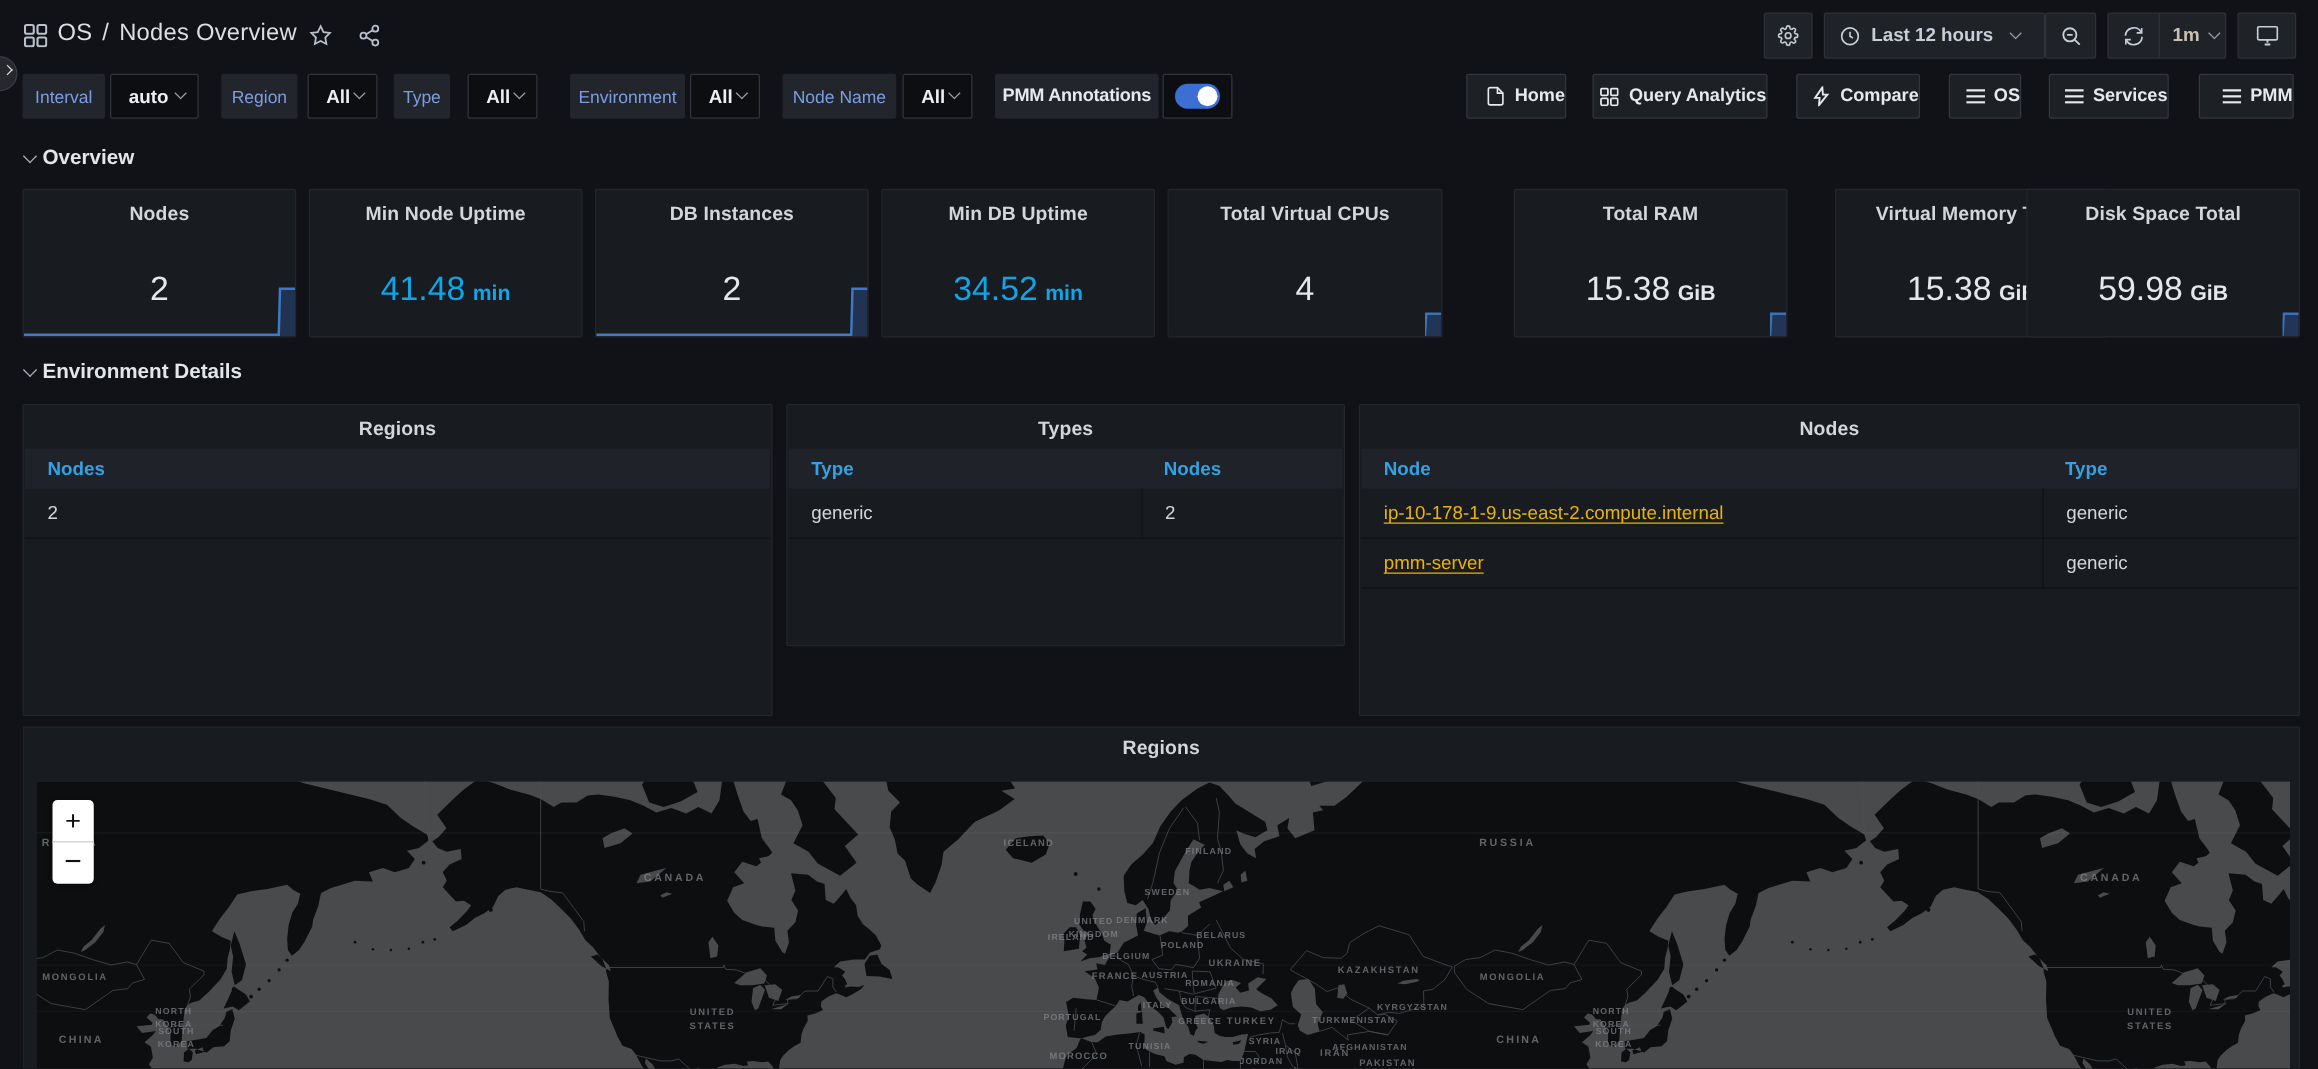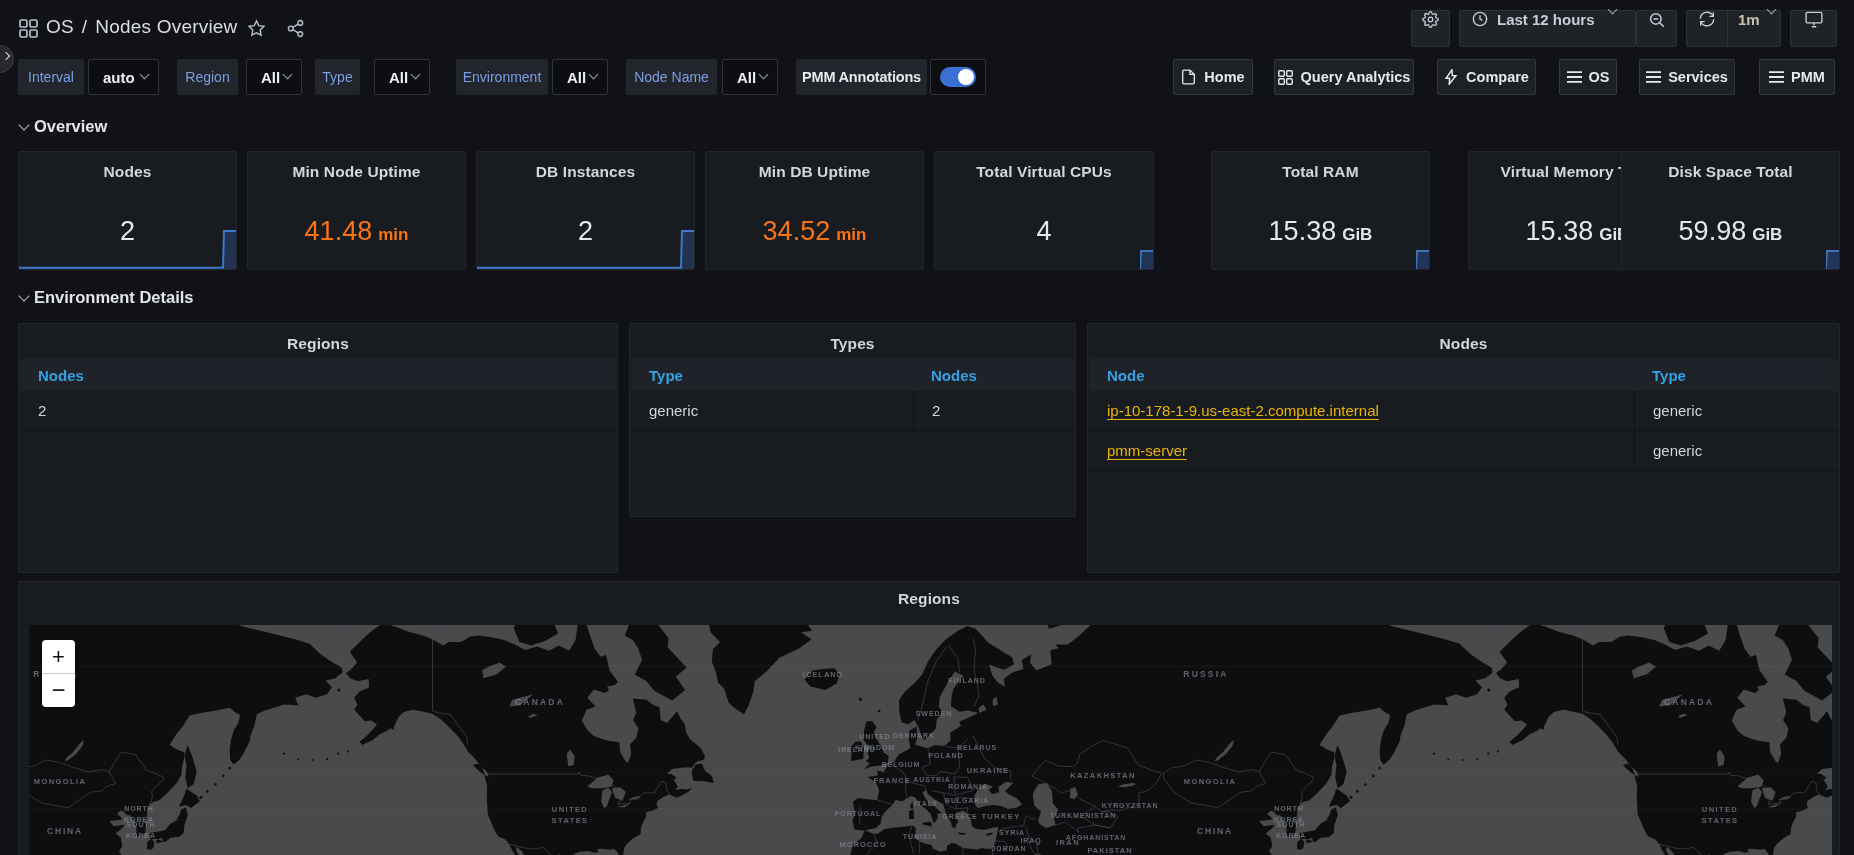--- a/index.html
+++ b/index.html
@@ -2,32 +2,32 @@
 <html><head>
 <meta charset="utf-8">
 <title>OS / Nodes Overview</title>
 <style>
 * { margin:0; padding:0; box-sizing:border-box; }
 html,body { width:1854px; height:855px; overflow:hidden; }
 body { background:#111217; font-family:"Liberation Sans",sans-serif; color:#d8d9da; position:relative; }
 .abs { position:absolute; }
 .crumb { font-size:19px; font-weight:500; color:#dbdee3; letter-spacing:.2px; }
 .crumb .sep { color:#dbdee3; padding:0 8px; font-weight:400; }
-.tbtn { position:absolute; top:10px; height:37px; background:#1f2227; border:1px solid #2e3238; border-radius:2px; display:flex; justify-content:center; color:#c7ced8; }
+.tbtn { position:absolute; top:10px; height:37px; background:#1f2227; border:1px solid #2e3238; border-radius:2px; display:flex; align-items:center; justify-content:center; color:#c7ced8; }
 .sub-label { position:absolute; top:59px; height:36px; background:#22252b; border-radius:2px; display:flex; align-items:center; padding:0 10px; color:#7b9ee4; font-size:14px; font-weight:500; white-space:nowrap; }
 .sub-dd { position:absolute; top:59px; height:36px; background:#0d0e12; border:1px solid #31343b; border-radius:2px; display:flex; align-items:center; padding:0 10px 0 14px; color:#eceff3; font-size:15px; font-weight:600; justify-content:space-between; }
 .caret { width:7px; height:7px; border-right:1.4px solid #9aa0a8; border-bottom:1.4px solid #9aa0a8; transform:rotate(45deg); display:inline-block; margin-left:9px; margin-top:-5px; }
-.rbtn { position:absolute; top:59px; height:36px; background:#1d2025; border:1px solid #33373d; border-radius:2px; display:flex; align-items:center; justify-content:center; color:#e6e9ee; font-size:14.5px; font-weight:600; gap:8px; }
+.rbtn { position:absolute; top:59px; height:36px; background:#1d2025; border:1px solid #33373d; border-radius:2px; display:flex; align-items:center; justify-content:flex-end; color:#e6e9ee; font-size:14.5px; font-weight:600; gap:8px; }
 .sect { position:absolute; font-size:16.5px; font-weight:700; color:#e2e5e9; display:flex; align-items:center; gap:6px; }
 .sect .chev { width:8px; height:8px; border-right:1.8px solid #aeb4bc; border-bottom:1.8px solid #aeb4bc; transform:rotate(45deg); margin-top:-4px; }
 .panel { position:absolute; background:#181b1f; border:1px solid #24262c; border-radius:2px; }
 .ptitle { position:absolute; left:0; right:0; top:11px; text-align:center; font-size:15.5px; font-weight:600; color:#d3d6da; letter-spacing:.1px; }
 .statval { position:absolute; left:0; right:0; top:64px; text-align:center; font-size:27px; font-weight:500; color:#e4e7eb; }
 .statval .suf { font-size:17px; font-weight:600; margin-left:6px; }
-.statval.red { color:#f97316; }
+.statval.red { color:#0ea5e9; }
 .thead { position:absolute; left:1px; right:1px; top:35px; height:32px; background:#1f2228; display:flex; align-items:center; }
 .thead span { color:#33a2e5; font-size:15px; font-weight:600; }
 .trow { position:absolute; left:1px; right:1px; height:40px; display:flex; align-items:center; border-bottom:1px solid #101215; font-size:15px; color:#d3d6da; }
 .ml { fill:#84888d; font-weight:700; font-family:"Liberation Sans",sans-serif; text-anchor:middle; opacity:.70; }
 a.nlink { color:#eab308; text-decoration:underline; text-underline-offset:3px; text-decoration-thickness:1px; }
 </style>
 </head>
 <body>
 
 <svg class="abs" style="left:19px;top:19px" width="19" height="19" viewBox="0 0 19 19" fill="none" stroke="#b9c0ca" stroke-width="1.7">

